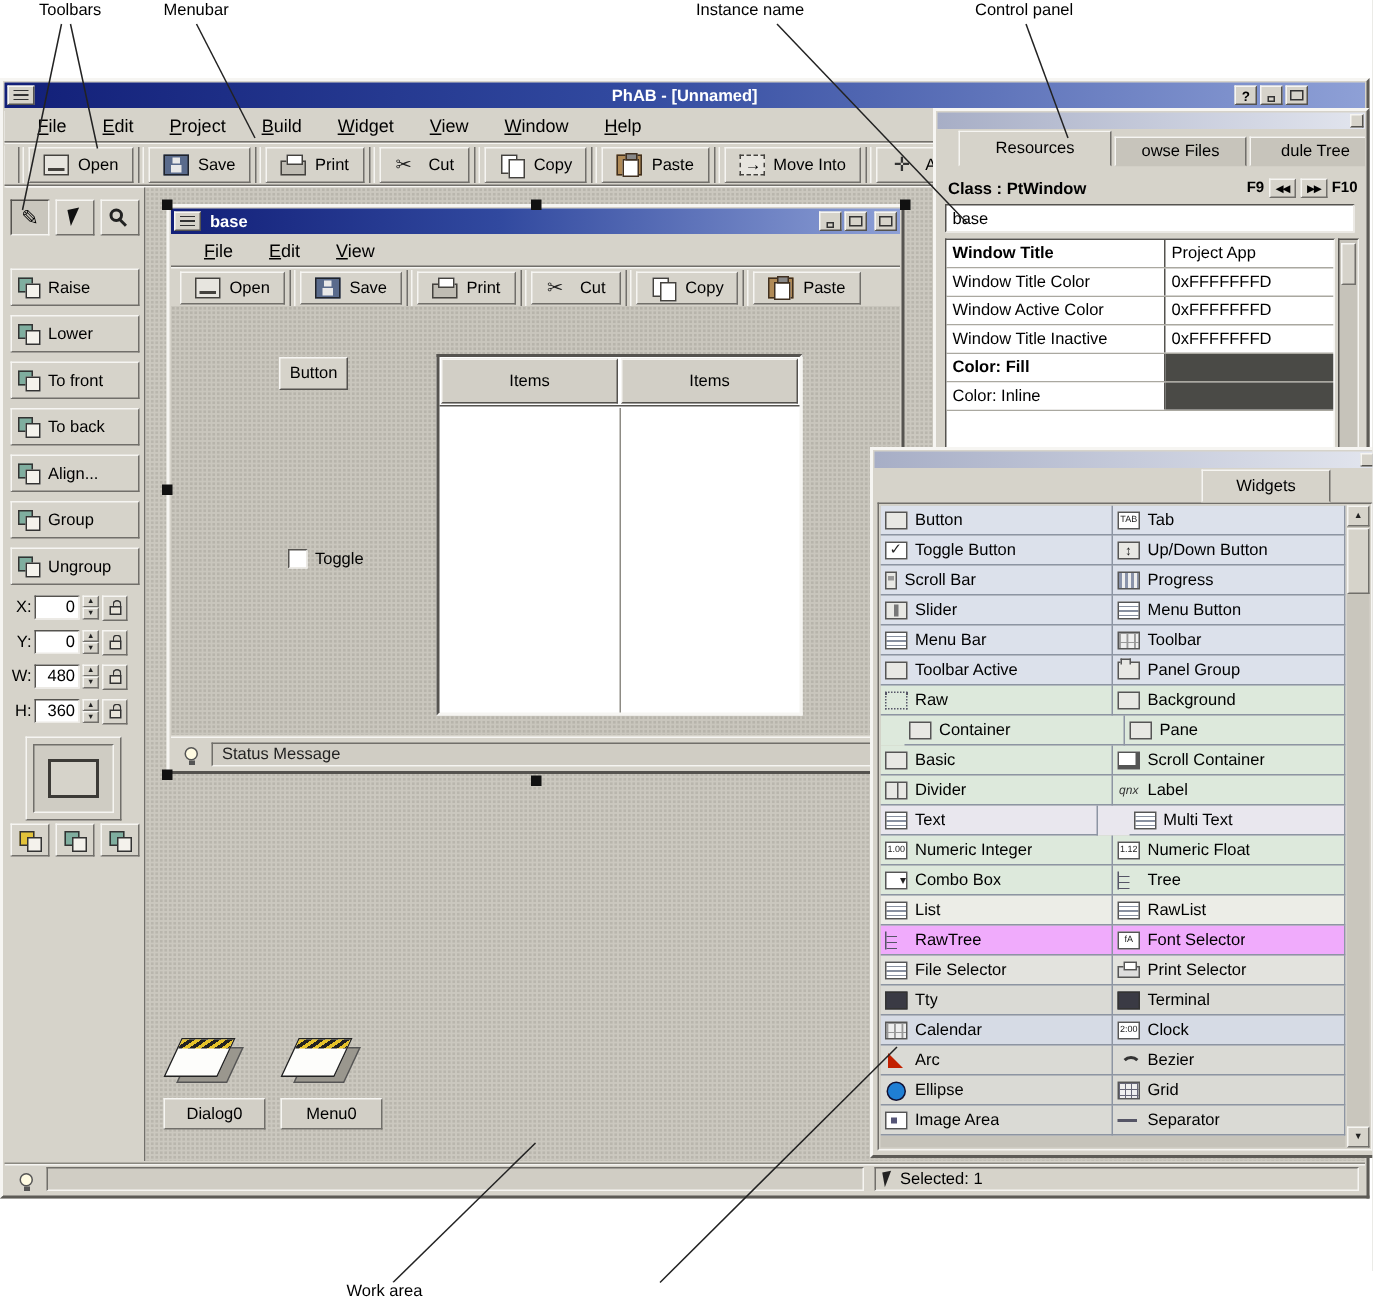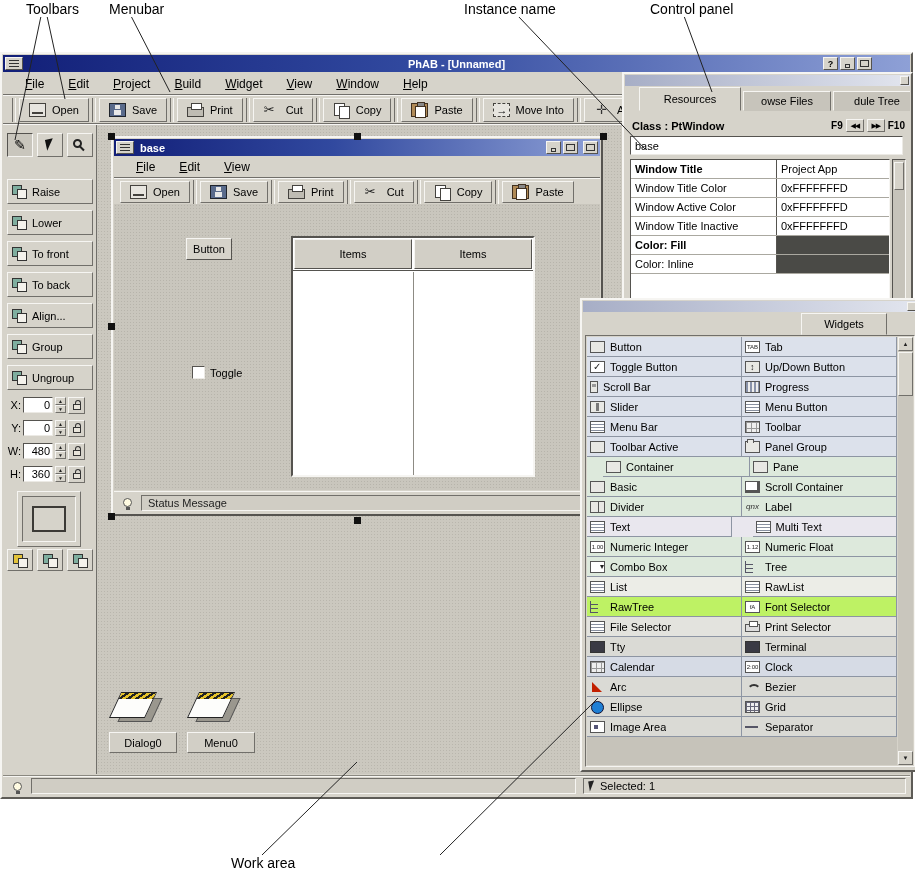--- a/index.html
+++ b/index.html
@@ -5,21 +5,21 @@
   *{box-sizing:border-box;margin:0;padding:0}
   body{margin:0;background:#fff;font-family:"Liberation Sans","DejaVu Sans",sans-serif}
   u{text-decoration:underline}
   #page{position:relative;width:915px;height:870px;background:#fff;overflow:hidden;font-size:12px;color:#000}
   .r2{border:2px solid;border-color:#f6f5f2 #5d5b56 #5d5b56 #f6f5f2}
   .win{background:#d6d3ca}
   .field{background:#fff;border:1px solid;border-color:#55534f #eceae5 #eceae5 #55534f}
   .ctr{display:flex;align-items:center;justify-content:center}
 
   
-  .ann{position:absolute;font-size:14px;color:#000;z-index:61;background:#fff;padding:0 2px}
+  .ann{position:absolute;font-size:11px;color:#000;z-index:61;background:#fff;padding:0 2px}
   #annsvg{position:absolute;left:0;top:0;z-index:60;pointer-events:none}
 
   
   #mainwin{position:absolute;left:0;top:52px;width:913px;height:747px;z-index:1}
   .titlebar{position:absolute;left:1px;top:1px;right:1px;height:17px;background:linear-gradient(90deg,#121f78 0%,#31499f 45%,#8ea0d6 100%);display:flex;align-items:center;color:#fff;font-size:11px;font-weight:bold;padding:0 2px}
   .t-center{position:absolute;left:0;right:0;text-align:center;pointer-events:none}
   .sysbtn{width:18px;height:13px;background:#d6d3ca;border:1px solid;border-color:#f6f5f2 #55534f #55534f #f6f5f2;display:flex;align-items:center;justify-content:center;z-index:2}
   .sysbtn i{display:block;width:10px;height:7px;background:repeating-linear-gradient(180deg,#333 0 1px,transparent 1px 3px)}
   .wbtns{position:absolute;top:2px;display:flex;gap:2px;z-index:2}
   .wbtn{width:15px;height:13px;background:#d6d3ca;border:1px solid;border-color:#f6f5f2 #55534f #55534f #f6f5f2;font-size:9px;font-weight:bold;color:#000;display:flex;align-items:center;justify-content:center}
@@ -625,20 +625,30 @@
           <div class="pal-row" style="background: rgb(220, 225, 235);">
             <div class="pal-cell">
               <span class="ic ic-plain"></span>
               <span class="pal-label">Toolbar Active</span>
             </div>
             <div class="pal-cell">
               <span class="ic ic-panel"></span>
               <span class="pal-label">Panel Group</span>
             </div>
           </div>
+          <div class="pal-row" style="background: rgb(221, 233, 220);">
+            <div class="pal-cell">
+              <span class="ic ic-dotted"></span>
+              <span class="pal-label">Raw</span>
+            </div>
+            <div class="pal-cell">
+              <span class="ic ic-plain"></span>
+              <span class="pal-label">Background</span>
+            </div>
+          </div>
           <div class="pal-row" style="background: rgb(221, 233, 220); padding-left: 16px;">
             <div class="pal-cell">
               <span class="ic ic-plain"></span>
               <span class="pal-label">Container</span>
             </div>
             <div class="pal-cell">
               <span class="ic ic-plain"></span>
               <span class="pal-label">Pane</span>
             </div>
           </div>
@@ -695,21 +705,21 @@
           <div class="pal-row" style="background: rgb(236, 237, 231);">
             <div class="pal-cell">
               <span class="ic ic-lines"></span>
               <span class="pal-label">List</span>
             </div>
             <div class="pal-cell">
               <span class="ic ic-lines"></span>
               <span class="pal-label">RawList</span>
             </div>
           </div>
-          <div class="pal-row" style="background: #bef264;">
+          <div class="pal-row" style="background: #f0abfc;">
             <div class="pal-cell">
               <span class="ic ic-tree"></span>
               <span class="pal-label">RawTree</span>
             </div>
             <div class="pal-cell">
               <span class="ic ic-valbox">fA</span>
               <span class="pal-label">Font Selector</span>
             </div>
           </div>
           <div class="pal-row" style="background: rgb(227, 227, 222);">

